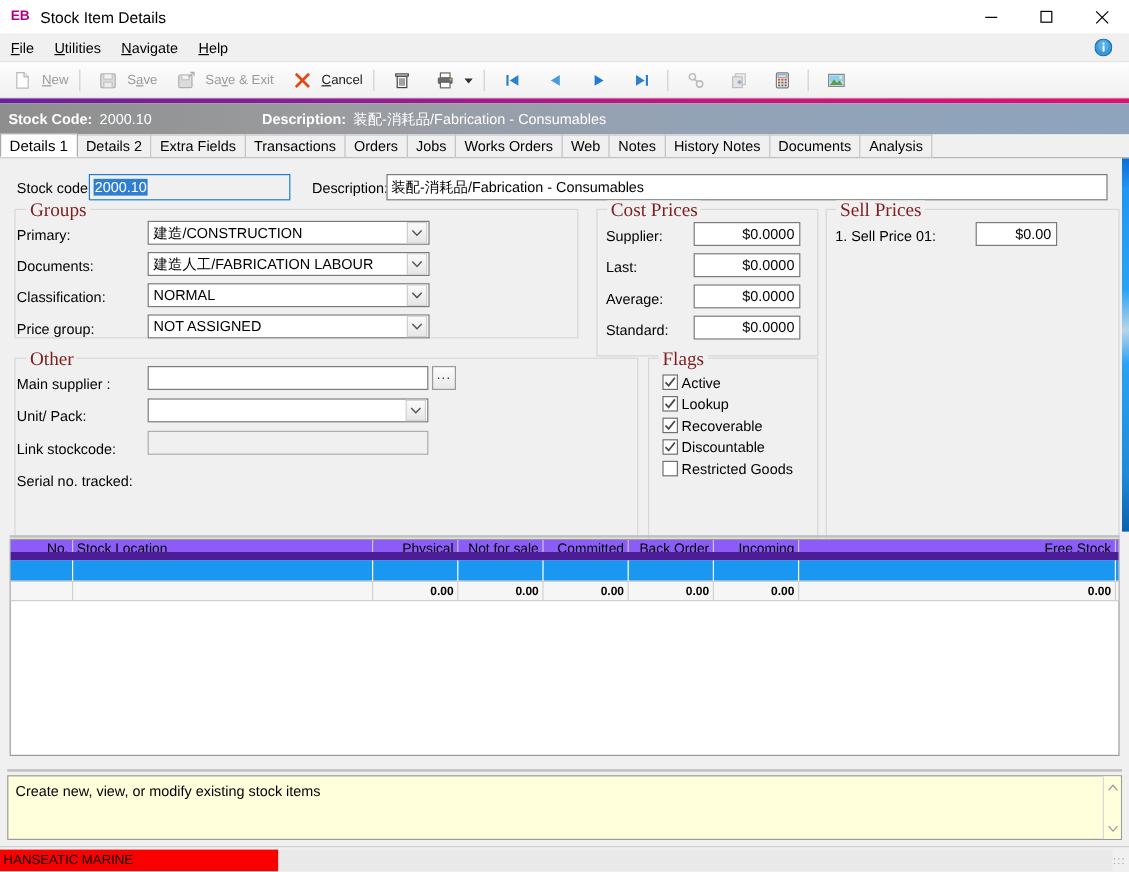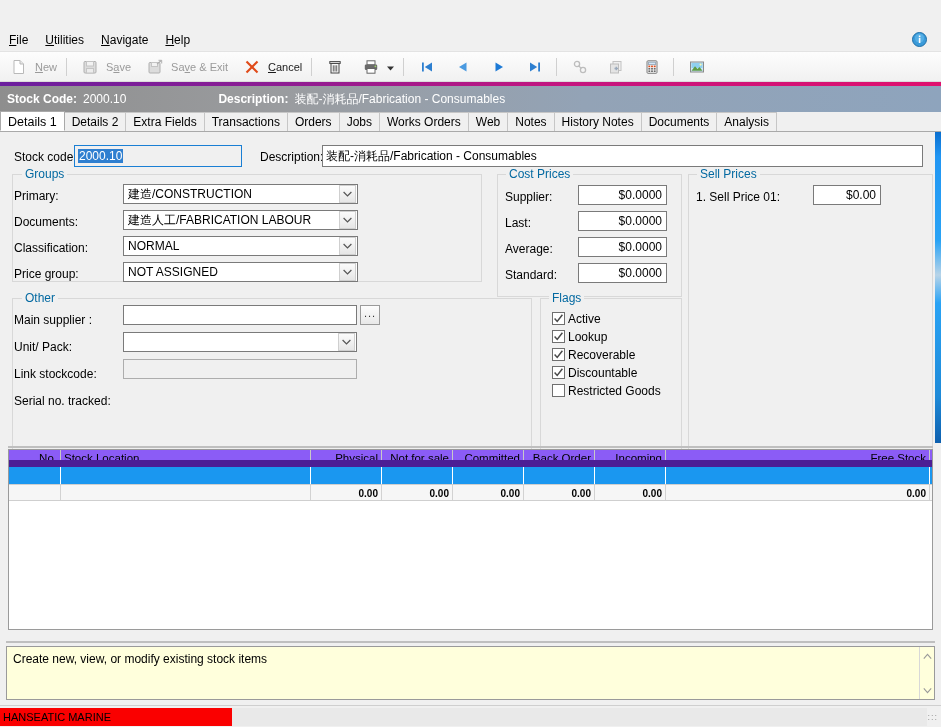--- a/index.html
+++ b/index.html
@@ -142,21 +142,21 @@
     background: linear-gradient(#fdfdfd,#e8e8e8); border: 1px solid #9a9a9a;
     display: flex; align-items: center; justify-content: center;
     font-size: 11px; letter-spacing: 1px; color: #333; line-height: 6px;
     padding-bottom: 5px;
   }
 
   
   .gbox { position: absolute; border: 1px solid #d8d8d8; }
   .gtitle {
     position: absolute; background: #f0f0f0; padding: 0 3px;
-    font-size: 12px; color: #0369a1;
+    font-size: 16px; color: #7f1d1d; font-family: Liberation Serif, serif;
   }
 
   
   .cbrow { position: absolute; display: flex; align-items: flex-start; gap: 3px; }
   .cbox {
     width: 13px; height: 13px; border: 1px solid #6f6f6f; background: #fff;
     display: flex; align-items: center; justify-content: center;
   }
   .cbox svg { width: 11px; height: 11px; }
   .cblabel { font-size: 12px; }
@@ -212,20 +212,42 @@
     font-family: "Liberation Sans", sans-serif; overflow: hidden;
   }
   .status-rest { flex: 1; height: 18px; background: #e9e9e9; }
   .grip { margin-right: 3px; font-size: 9px; color: #999; letter-spacing: 1px; }
 </style>
 </head>
 <body>
 
 <div id="app">
 
+  <div class="titlebar">
+    <span class="tb-logo">EB</span>
+    <span class="tb-title">Stock Item Details</span>
+    <div class="tb-btns">
+      <div class="tb-btn">
+        <svg width="12" height="12" viewBox="0 0 12 12">
+            <line x1="1" y1="6.5" x2="11" y2="6.5" stroke="#000" stroke-width="1"></line>
+          </svg>
+      </div>
+      <div class="tb-btn">
+        <svg width="12" height="12" viewBox="0 0 12 12">
+            <rect x="1.5" y="1.5" width="9" height="9" fill="none" stroke="#000" stroke-width="1"></rect>
+          </svg>
+      </div>
+      <div class="tb-btn">
+        <svg width="13" height="13" viewBox="0 0 13 13">
+            <line x1="1.5" y1="1.5" x2="11.5" y2="11.5" stroke="#000" stroke-width="1"></line>
+            <line x1="11.5" y1="1.5" x2="1.5" y2="11.5" stroke="#000" stroke-width="1"></line>
+          </svg>
+      </div>
+    </div>
+  </div>
 
   <div class="menubar">
     <span class="menu-item"><u>F</u>ile</span>
     <span class="menu-item"><u>U</u>tilities</span>
     <span class="menu-item"><u>N</u>avigate</span>
     <span class="menu-item"><u>H</u>elp</span>
     <span class="info-ico">
       <svg width="15" height="15" viewBox="0 0 15 15">
         <circle cx="7.5" cy="7.5" r="7" fill="#3a9ad9" stroke="#1f6fa8"></circle>
         <circle cx="7.5" cy="6" r="4.6" fill="#6cc0ee" opacity="0.55"></circle>

